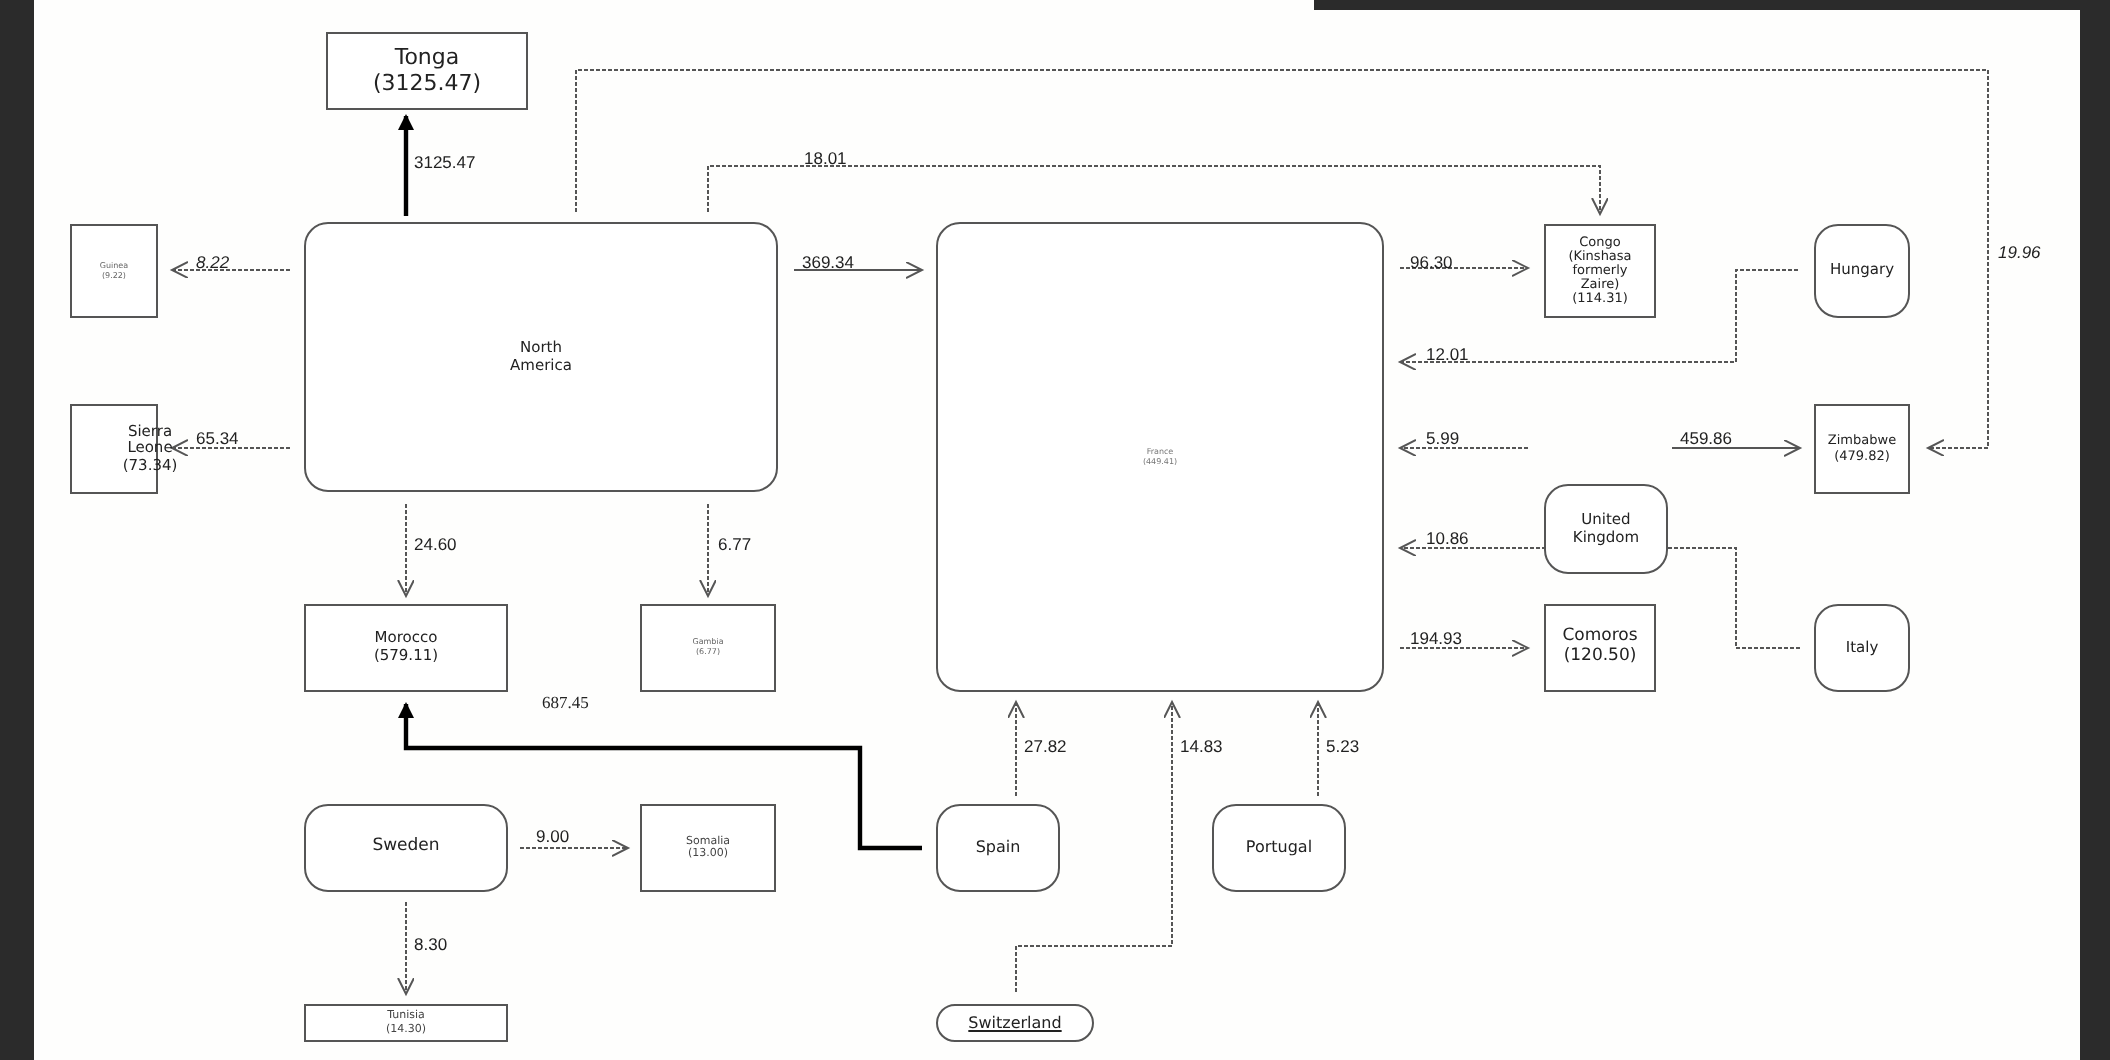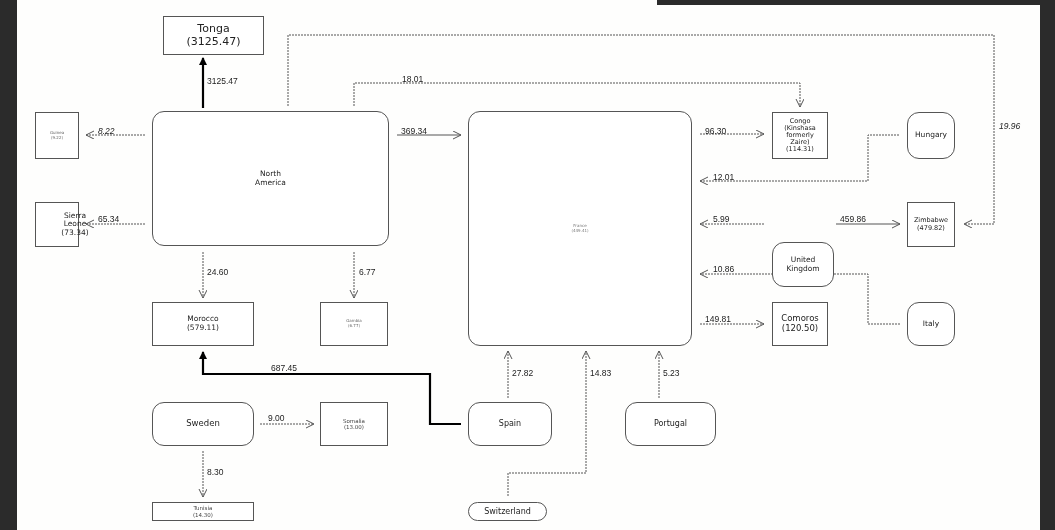--- a/index.html
+++ b/index.html
@@ -97,36 +97,36 @@
 <div class="node" style="left:907px;top:202px;width:48px;height:45px;font-size:6.5px;">Zimbabwe
 (479.82)</div>
 <div class="node" style="left:772px;top:302px;width:56px;height:44px;font-size:8.5px;">Comoros
 (120.50)</div>
 <div class="node rounded" style="left:907px;top:302px;width:48px;height:44px;font-size:7.5px;">Italy</div>
 <div class="node rounded" style="left:152px;top:402px;width:102px;height:44px;font-size:8.5px;">Sweden</div>
 <div class="node" style="left:320px;top:402px;width:68px;height:44px;font-size:5.5px;color:#444;">Somalia
 (13.00)</div>
 <div class="node" style="left:152px;top:502px;width:102px;height:19px;font-size:5.5px;color:#444;">Tunisia
 (14.30)</div>
-<div class="node rounded" style="left:468px;top:402px;width:84px;height:44px;font-size:8px;">Spain</div>
-<div class="node rounded" style="left:625px;top:402px;width:91px;height:44px;font-size:8px;">Portugal</div>
-<div class="node pill" style="left:468px;top:502px;width:79px;height:19px;font-size:8px;">Switzerland</div>
+<div class="node rounded" style="left:468px;top:402px;width:62px;height:44px;font-size:8px;">Spain</div>
+<div class="node rounded" style="left:606px;top:402px;width:67px;height:44px;font-size:8px;">Portugal</div>
+<div class="node pill" style="left:468px;top:502px;width:79px;height:19px;font-size:8px;text-decoration:underline;">Switzerland</div>
 
 <span class="elabel" style="left:207px;top:76px;">3125.47</span>
 <span class="elabel" style="left:98px;top:126px;font-style:italic;">8.22</span>
 <span class="elabel" style="left:98px;top:214px;">65.34</span>
 <span class="elabel" style="left:401px;top:126px;">369.34</span>
 <span class="elabel" style="left:402px;top:74px;">18.01</span>
 <span class="elabel" style="left:999px;top:121px;font-style:italic;">19.96</span>
 <span class="elabel" style="left:207px;top:267px;">24.60</span>
 <span class="elabel" style="left:359px;top:267px;">6.77</span>
 <span class="elabel" style="left:705px;top:126px;">96.30</span>
 <span class="elabel" style="left:713px;top:172px;">12.01</span>
 <span class="elabel" style="left:713px;top:214px;">5.99</span>
 <span class="elabel" style="left:840px;top:214px;">459.86</span>
 <span class="elabel" style="left:713px;top:264px;">10.86</span>
-<span class="elabel" style="left:705px;top:314px;">149.81</span>
-<span class="elabel" style="left:271px;top:363px;">687.45</span>
+<span class="elabel" style="left:705px;top:314px;">194.93</span>
+<span class="elabel" style="left:271px;top:346px;font-family:Liberation Serif, serif;">687.45</span>
 <span class="elabel" style="left:512px;top:368px;">27.82</span>
 <span class="elabel" style="left:590px;top:368px;">14.83</span>
 <span class="elabel" style="left:663px;top:368px;">5.23</span>
 <span class="elabel" style="left:268px;top:413px;">9.00</span>
 <span class="elabel" style="left:207px;top:467px;">8.30</span>
 
 </body></html>

